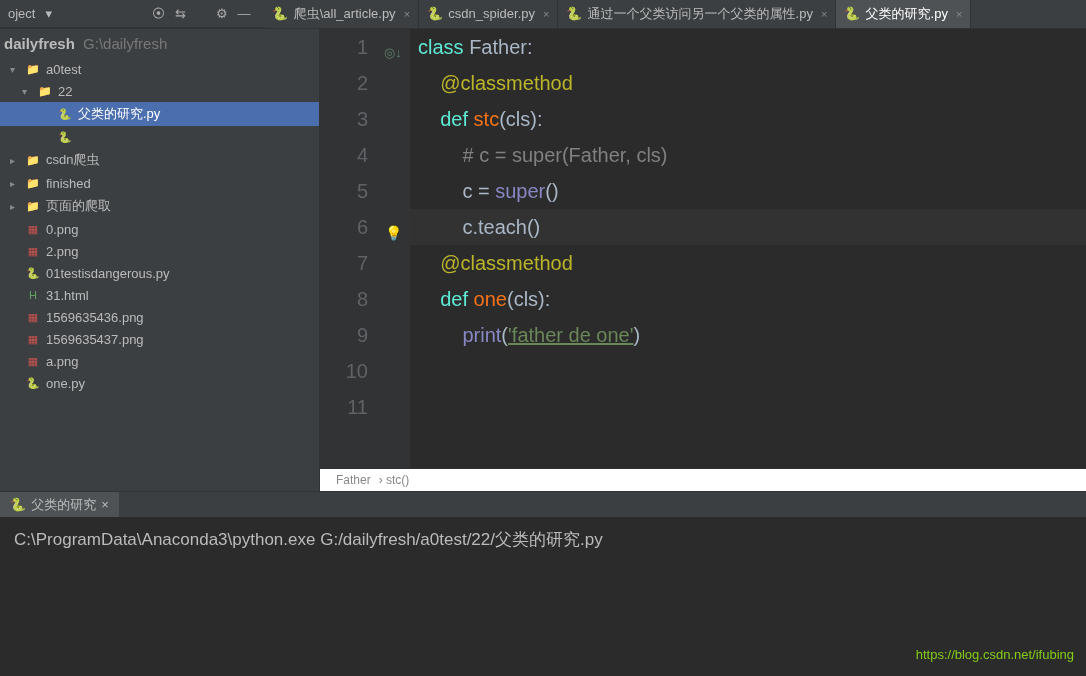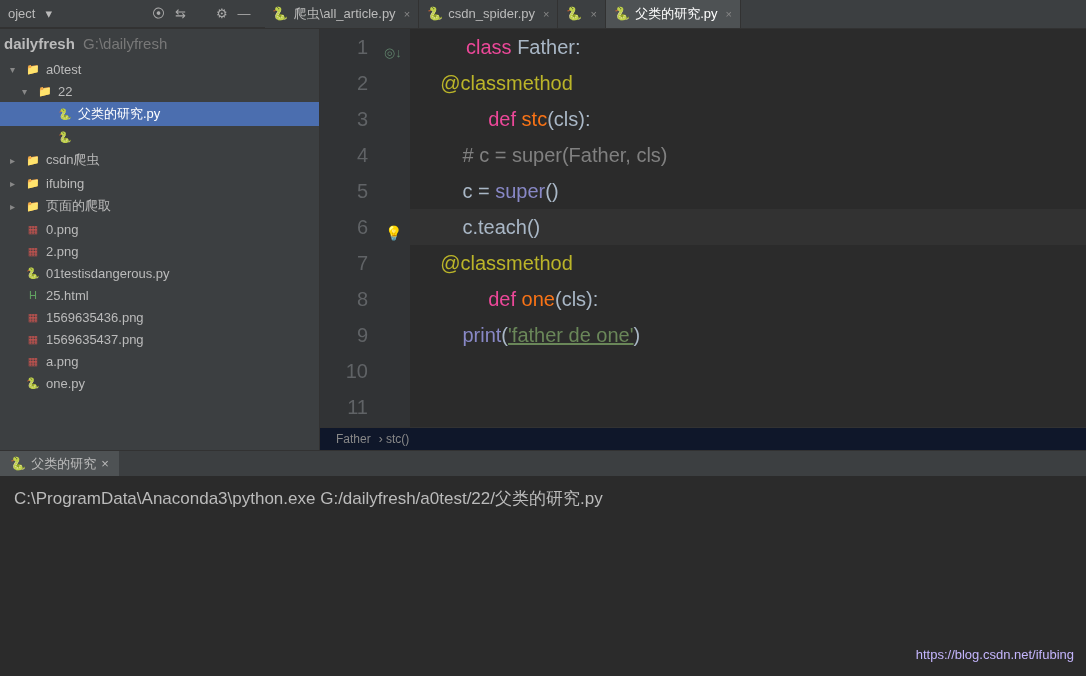--- a/index.html
+++ b/index.html
@@ -21,32 +21,32 @@
 .tree-item.indent2 { padding-left: 42px; }
 .tree-item.selected { background: #4b6eaf; color: #fff; }
 .tree-item .arrow { width: 10px; color: #888; font-size: 10px; }
 .tree-item .icon { width: 16px; height: 16px; display: inline-flex; align-items: center; justify-content: center; font-size: 11px; }
 .editor { flex: 1; display: flex; flex-direction: column; background: #2b2b2b; min-width: 0; }
 .code-area { display: flex; flex: 1; font-family: "JetBrains Mono", Consolas, monospace; font-size: 20px; line-height: 36px; }
 .gutter { width: 60px; text-align: right; color: #606366; padding-right: 12px; user-select: none; background: #313335; }
 .gutter-marks { width: 30px; background: #313335; position: relative; }
 .code { flex: 1; white-space: pre; padding-left: 8px; position: relative; }
 .hl-line { position: absolute; left: 0; right: 0; height: 36px; background: #323232; }
-.kw { color: #ec4899; margin-left: 48px; }
+.kw { color: #5eead4; }
 .deco { color: #bbb529; }
 .fn { color: #f97316; }
 .str { color: #6a8759; text-decoration: underline; }
 .cmt { color: #808080; }
 .builtin { color: #8888c6; }
-.breadcrumb { background: #0f172a; font-size: 12px; color: #888; padding: 4px 16px; border-top: 1px solid #323232; }
+.breadcrumb { background: #ffffff; font-size: 12px; color: #888; padding: 4px 16px; border-top: 1px solid #323232; }
 .breadcrumb span { margin-right: 8px; }
 .console-tab-bar { background: #3c3f41; height: 26px; display: flex; align-items: center; border-top: 1px solid #323232; }
 .console-tab { display: flex; align-items: center; padding: 0 10px; height: 100%; font-size: 13px; color: #bbb; gap: 5px; background: #4e5254; }
-.console { background: #2b2b2b; color: #bbb; font-family: Consolas, monospace; font-size: 17px; padding: 8px 14px; height: 200px; line-height: 30px; position: relative; }
-.watermark { position: absolute; right: 12px; bottom: 6px; color: #c4b5fd; font-size: 13px; }
+.console { background: #2b2b2b; color: #bbb; font-family: Consolas, monospace; font-size: 17px; padding: 8px 14px; height: 159px; line-height: 30px; position: relative; }
+.watermark { position: absolute; right: 12px; bottom: 6px; color: #84cc16; font-size: 13px; }
 .py-icon { color: #3c7cb8; }
 .png-icon { color: #c75450; }
 .html-icon { color: #62a362; }
 .folder-icon { color: #87939a; }
 .bulb { position: absolute; left: 5px; top: 186px; color: #edc24c; font-size: 14px; }
 .gutter-icon { position:absolute; left:4px; font-size:13px; color:#5f826b; }
 </style>
 </head>
 <body>
 
@@ -68,20 +68,21 @@
           <span>爬虫\all_article.py</span>
           <span class="close">×</span>
         </div>
         <div class="tab">
           <span class="icon py-icon">🐍</span>
           <span>csdn_spider.py</span>
           <span class="close">×</span>
         </div>
         <div class="tab">
           <span class="icon py-icon">🐍</span>
+          <span>通过一个父类访问另一个父类的属性.py</span>
           <span class="close">×</span>
         </div>
         <div class="tab active">
           <span class="icon py-icon">🐍</span>
           <span>父类的研究.py</span>
           <span class="close">×</span>
         </div>
       </div>
   </div>
 
@@ -112,21 +113,21 @@
             <span class="icon py-icon">🐍</span>
           </div>
           <div class="tree-item indent0">
             <span class="arrow">▸</span>
             <span class="icon folder-icon">📁</span>
             <span>csdn爬虫</span>
           </div>
           <div class="tree-item indent0">
             <span class="arrow">▸</span>
             <span class="icon folder-icon">📁</span>
-            <span>ifubing</span>
+            <span>finished</span>
           </div>
           <div class="tree-item indent0">
             <span class="arrow">▸</span>
             <span class="icon folder-icon">📁</span>
             <span>页面的爬取</span>
           </div>
           <div class="tree-item indent0">
             <span class="arrow"></span>
             <span class="icon png-icon">▦</span>
             <span>0.png</span>
@@ -137,21 +138,21 @@
             <span>2.png</span>
           </div>
           <div class="tree-item indent0">
             <span class="arrow"></span>
             <span class="icon py-icon">🐍</span>
             <span>01testisdangerous.py</span>
           </div>
           <div class="tree-item indent0">
             <span class="arrow"></span>
             <span class="icon html-icon">H</span>
-            <span>25.html</span>
+            <span>31.html</span>
           </div>
           <div class="tree-item indent0">
             <span class="arrow"></span>
             <span class="icon png-icon">▦</span>
             <span>1569635436.png</span>
           </div>
           <div class="tree-item indent0">
             <span class="arrow"></span>
             <span class="icon png-icon">▦</span>
             <span>1569635437.png</span>

